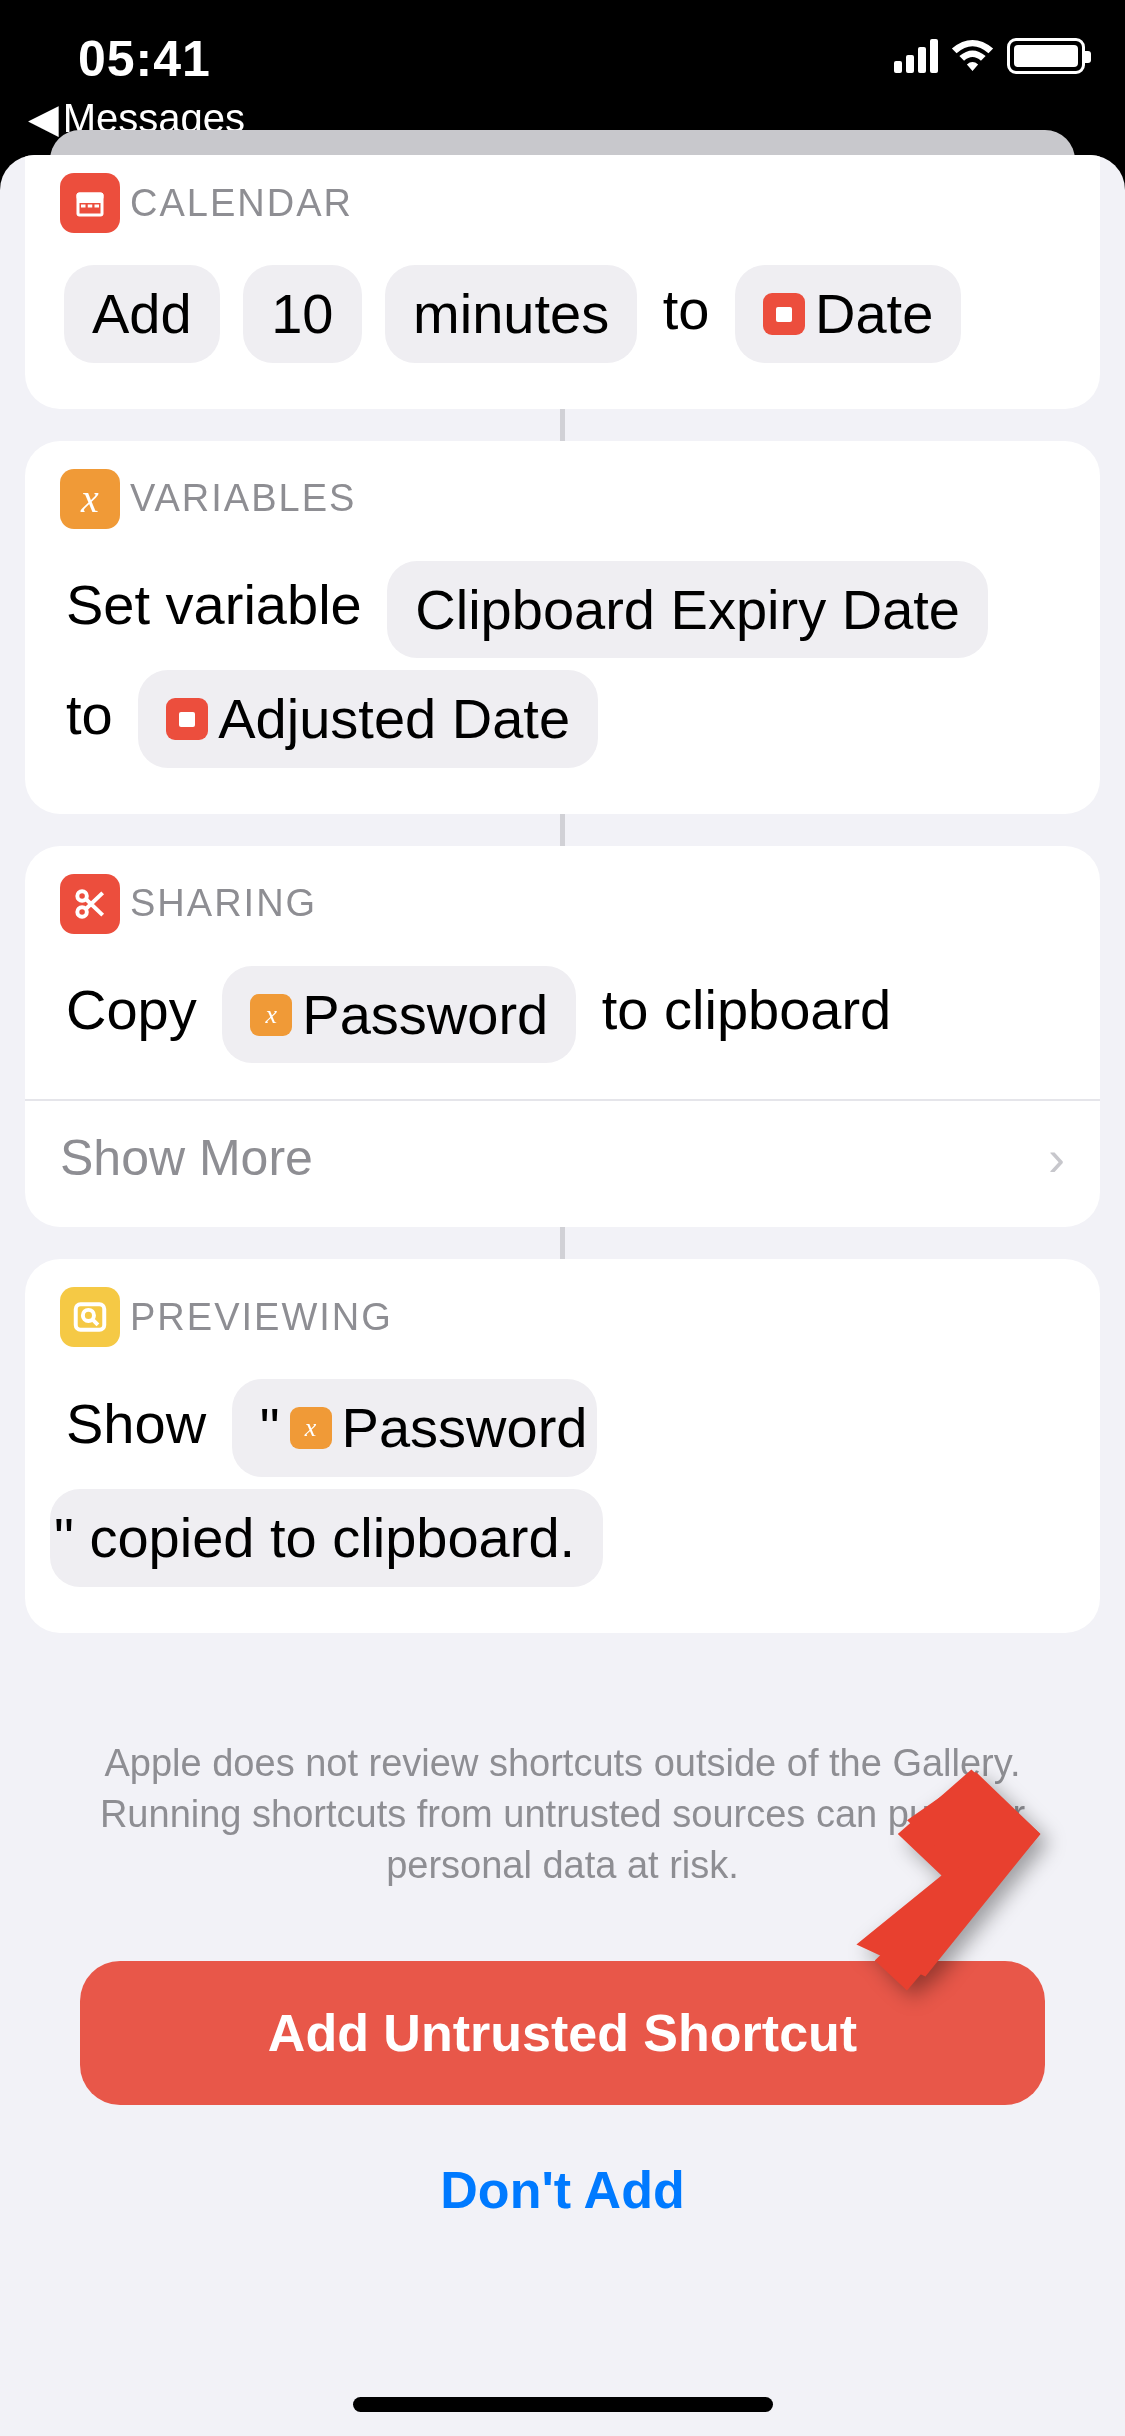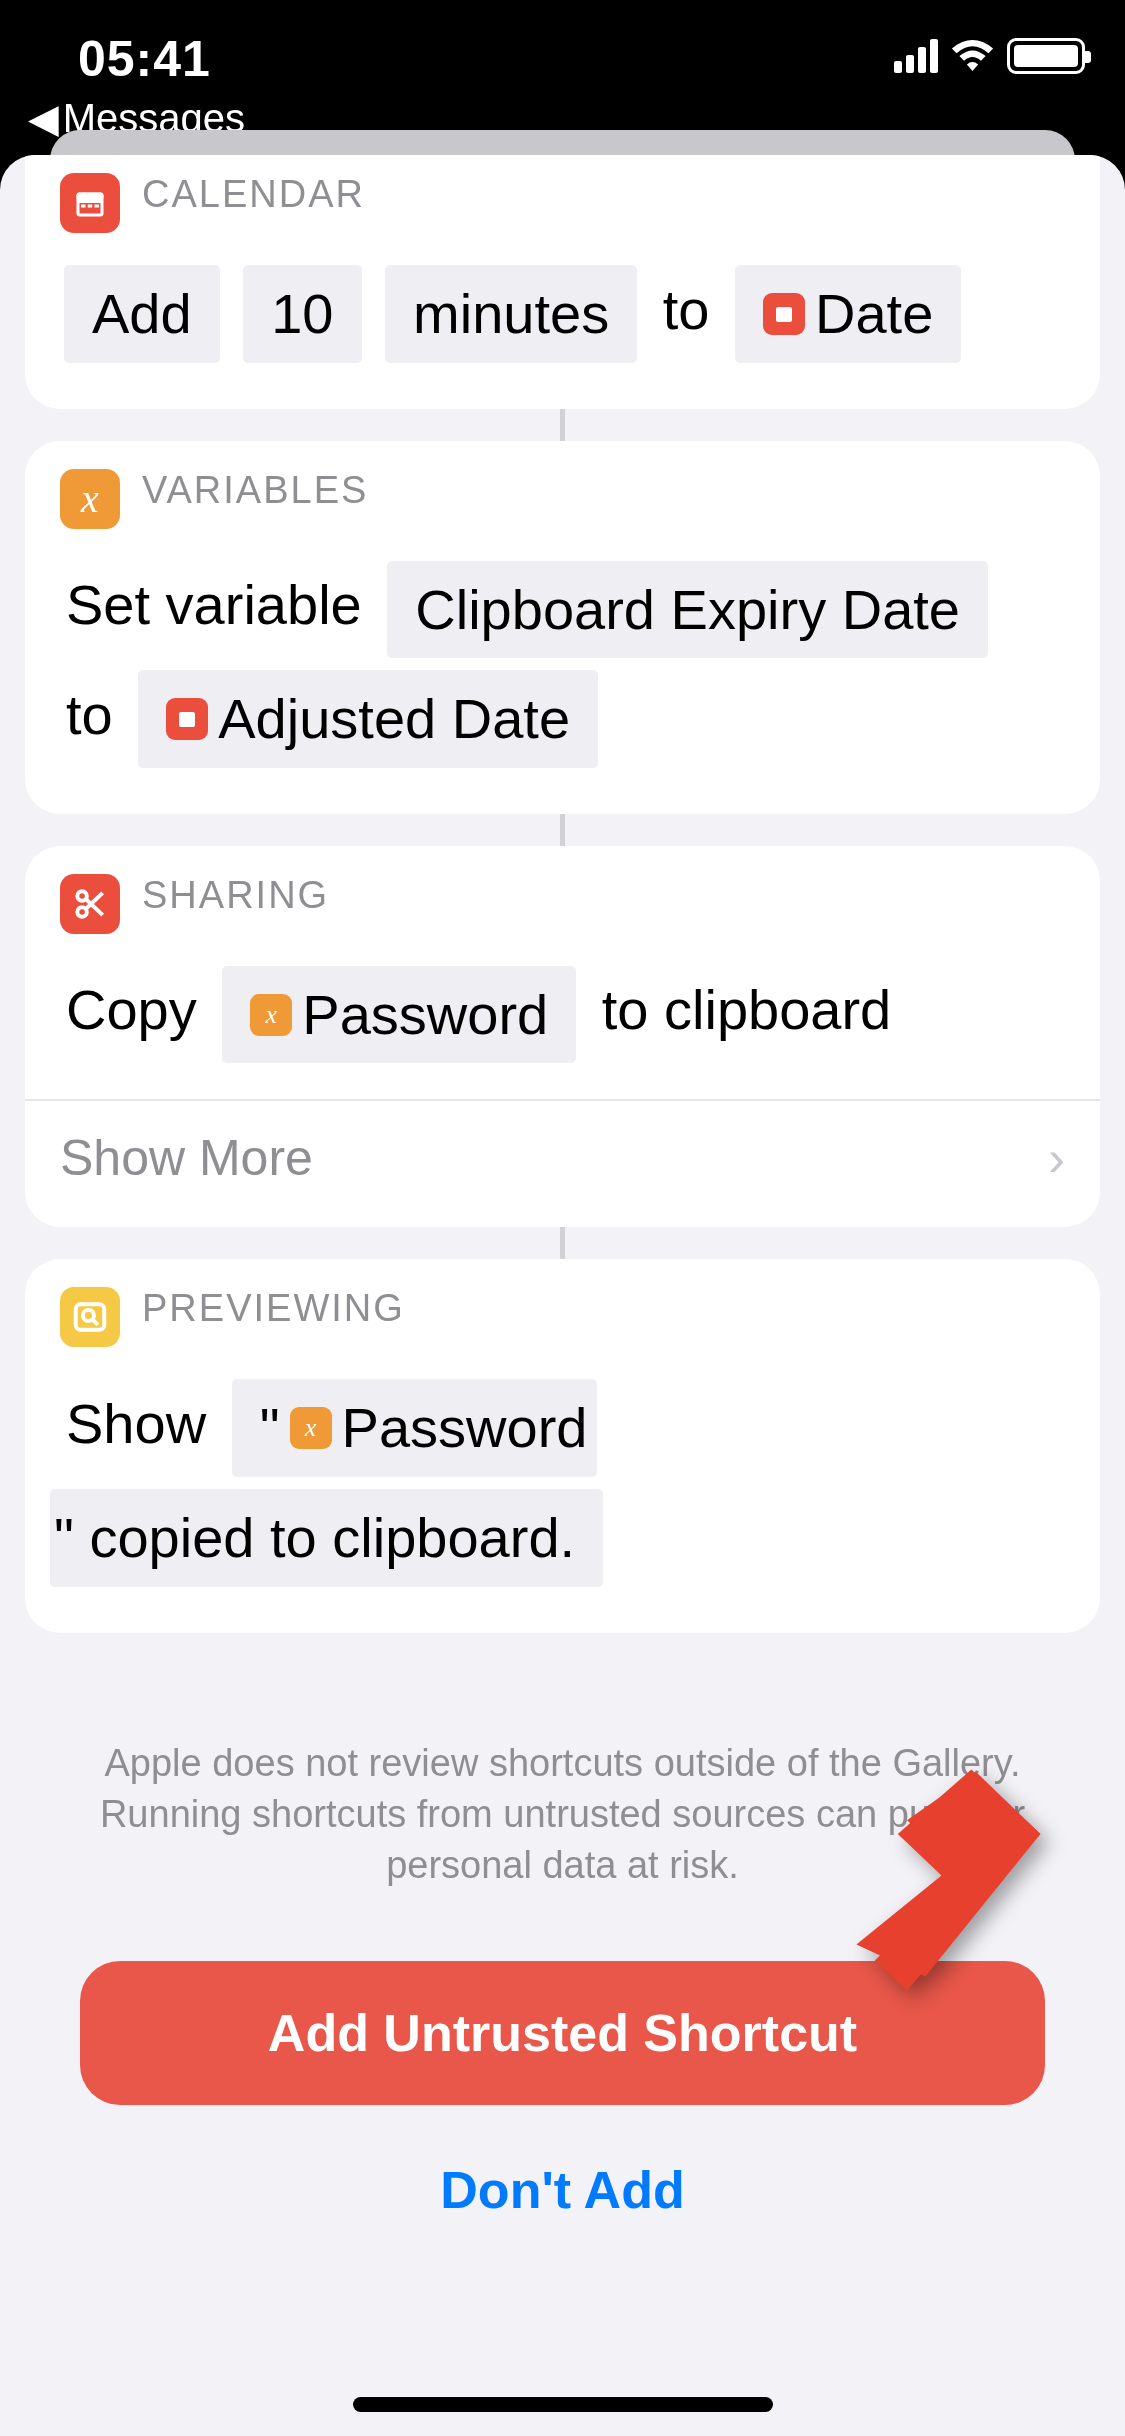--- a/index.html
+++ b/index.html
@@ -97,40 +97,40 @@
     border-radius: 35px;
     padding: 28px 35px 40px;
     margin-top: 30px;
     position: relative;
   }
   .card.first { margin-top: 0; border-radius: 0 0 35px 35px; padding-top: 18px; }
   .connector {
     width: 5px; height: 32px; background: #d1d1d6;
     margin: 0 auto;
   }
-  .cat-row { display: flex; gap: 22px; margin-bottom: 26px; }
+  .cat-row { display: flex; align-items: center; gap: 10px; margin-bottom: 26px; }
   .cat-icon {
     width: 60px; height: 60px; border-radius: 14px;
     display: flex; align-items: center; justify-content: center;
     color: #fff;
   }
   .cat-label {
     font-size: 38px; color: #8e8e93; letter-spacing: 2px; font-weight: 500;
   }
   .action-row {
     font-size: 56px; color: #000;
     line-height: 1.6;
     display: block;
   }
   .pill {
     display: inline-flex;
     align-items: center;
     padding: 4px 28px;
     background: #efeef2;
-    border-radius: 5px;
+    border-radius: 30px;
     margin: 6px 4px;
     font-size: 56px;
     gap: 10px;
     vertical-align: middle;
   }
   .pill .mini-icon {
     width: 42px; height: 42px; border-radius: 9px;
     display: inline-flex; align-items: center; justify-content: center;
     font-size: 26px; color: #fff;
   }

